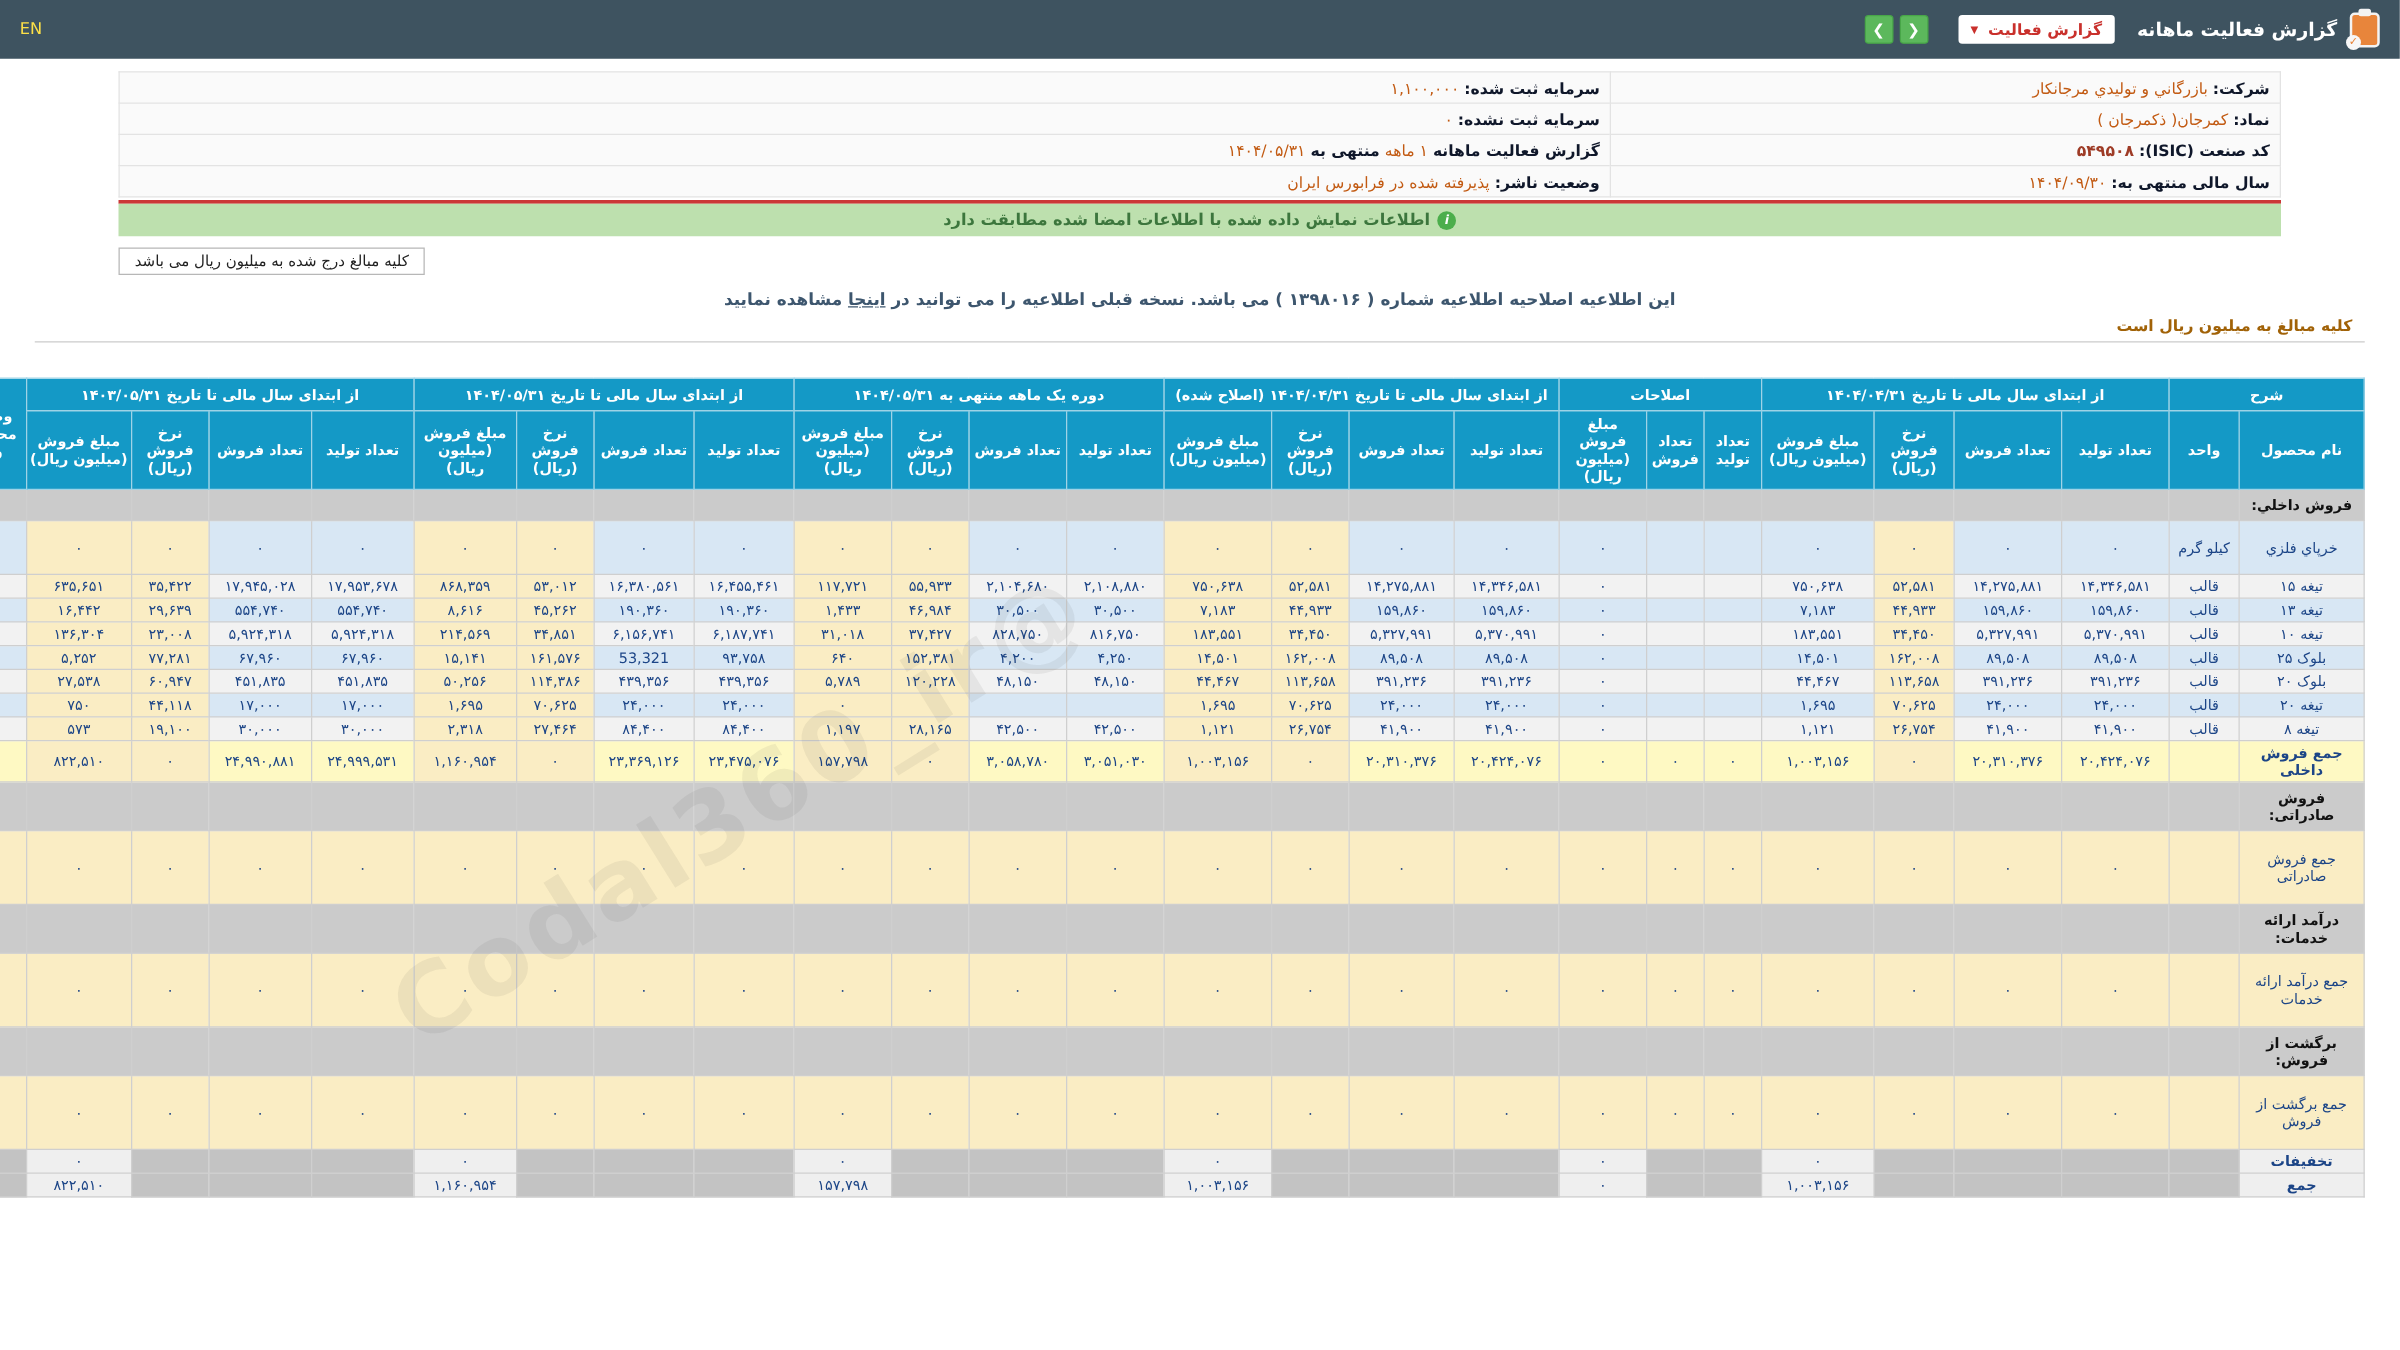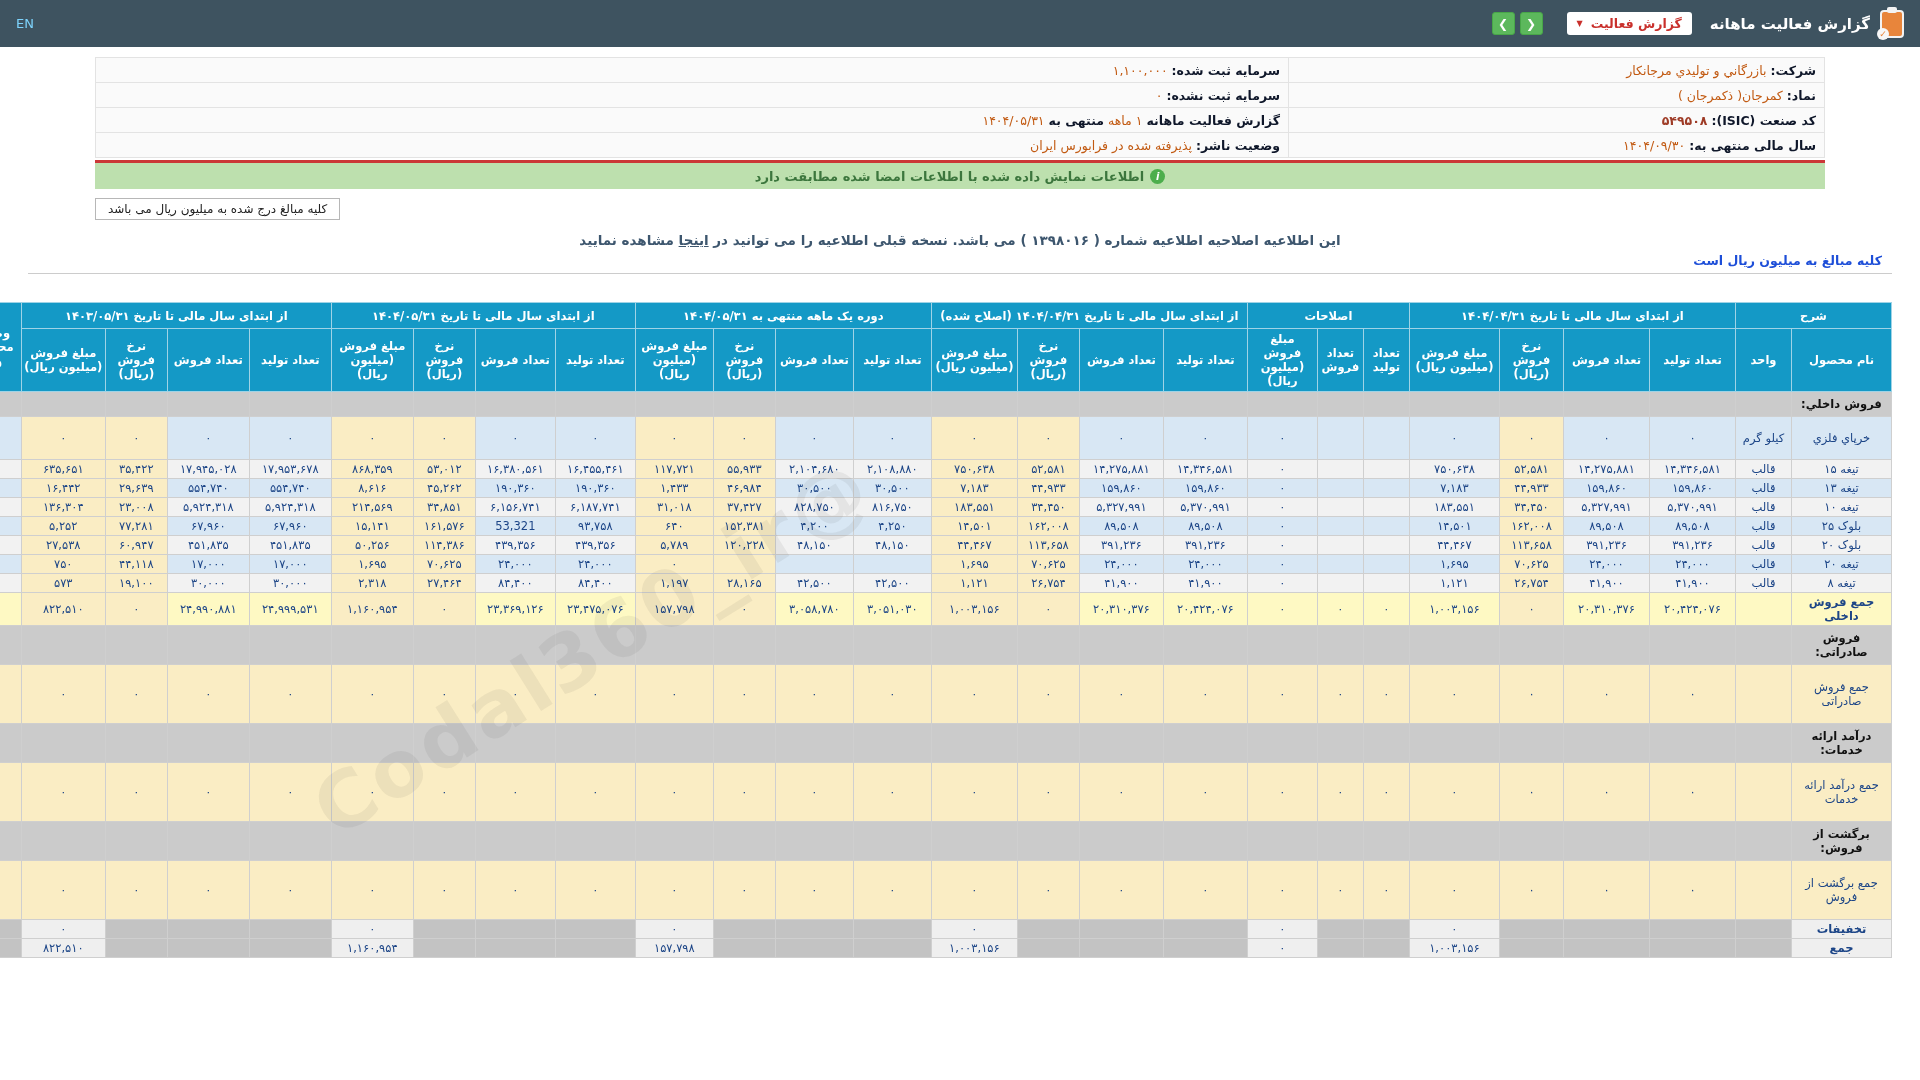--- a/index.html
+++ b/index.html
@@ -16,21 +16,21 @@
     background:#f3f3f3; border-radius:2px; }
   .clip-icon:after { content:"✓"; position:absolute; bottom:-4px; left:-5px; width:12px; height:12px;
     background:#f7f7f7; border-radius:50%; color:#e8853b; font-size:9px; line-height:12px; text-align:center; }
   .topbar-title { color:#fff; font-size:15px; font-weight:bold; }
   .report-select { background:#fff; border-radius:3px; padding:4px 10px; font-size:12.5px;
     color:#C9302C; font-weight:bold; display:flex; align-items:center; gap:8px; cursor:pointer; margin-right:8px;}
   .report-select .caret { font-size:8px; color:#C9302C; }
   .nav-btns { display:flex; gap:5px; margin-right:14px; }
   .nav-btn { width:23px; height:23px; background:#5CB85C; border:1px solid #48A648; border-radius:3px;
     color:#fff; font-size:12px; font-weight:bold; display:flex; align-items:center; justify-content:center; cursor:pointer; }
-  .lang { color:#7dd3fc; font-size:13px; cursor:pointer; }
+  .lang { color:#fde047; font-size:13px; cursor:pointer; }
 
   
   .content { padding:0 28px; position:relative; }
   .info-wrap { margin:10px 67px 0 67px; }
   .info-table { width:100%; border-collapse:collapse; background:#fafafa; font-size:12.5px; }
   .info-table td { border:1px solid #e3e3e3; padding:4px 8px; height:25px; }
   .info-table td.rcol { width:31%; }
   .info-table td.lcol { width:69%; }
   .ilabel { font-weight:bold; color:#0f172a; }
   .ivalue { color:#C25A12; }
@@ -45,21 +45,21 @@
   .amend { clear:both; text-align:center; color:#3D566E; font-weight:bold; font-size:13.5px; }
   .amend-1 { padding-top:12px; }
   .amend-2 { margin-top:13px; }
   .amend a { color:#3D566E; text-decoration:underline; cursor:pointer; }
 
   
   .sec-bar { height:27px; background:#1499C6; color:#fff; font-weight:bold; font-size:13px;
     display:flex; align-items:center; padding:0 10px; }
   .sec-bar.first { margin-top:45px; }
   .sub-bar { height:26px; background:#fff; border-bottom:1px solid #ccc; display:flex; align-items:center;
-    padding:0 10px; font-size:12.5px; font-weight:bold; color:#1d4ed8; }
+    padding:0 10px; font-size:12.5px; font-weight:bold; color:#a16207; }
 
   
   .tbl-wrap { margin-top:28px; position:relative; }
   table.main { width:100%; border-collapse:collapse; table-layout:fixed; }
   table.main th { background:#1499C6; color:#fff; font-size:11.5px; font-weight:bold;
     border:1px solid #9fd3e6; padding:3px 2px; text-align:center;margin-top:28px; }
   table.main th.grp { height:26px; }
   table.main th.sub { height:46px; }
   table.main td { border:1px solid #cfcfcf; font-size:11.5px; color:#1C4587; text-align:center;
     padding:2px 3px; }

